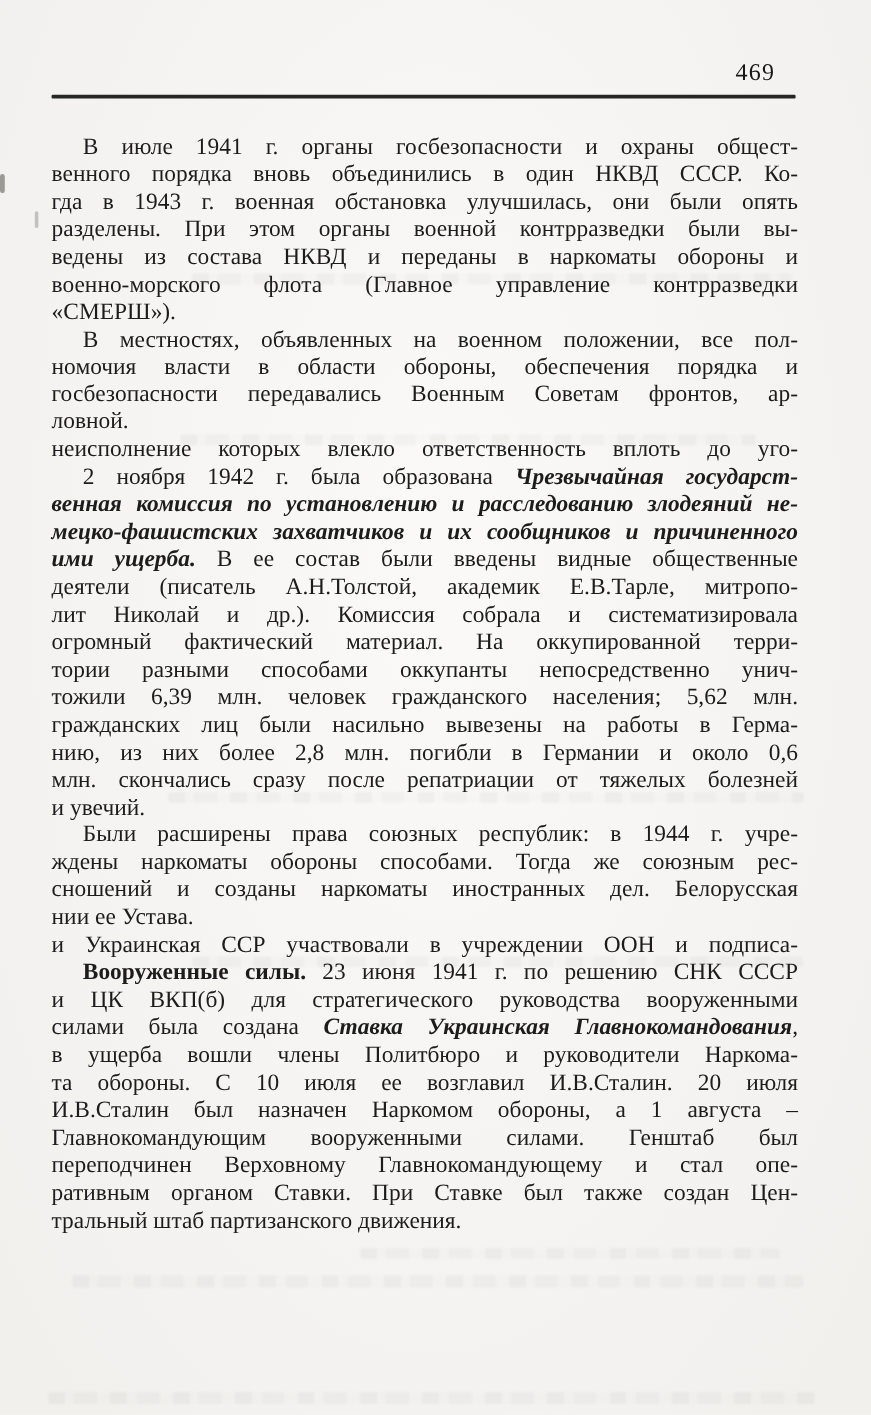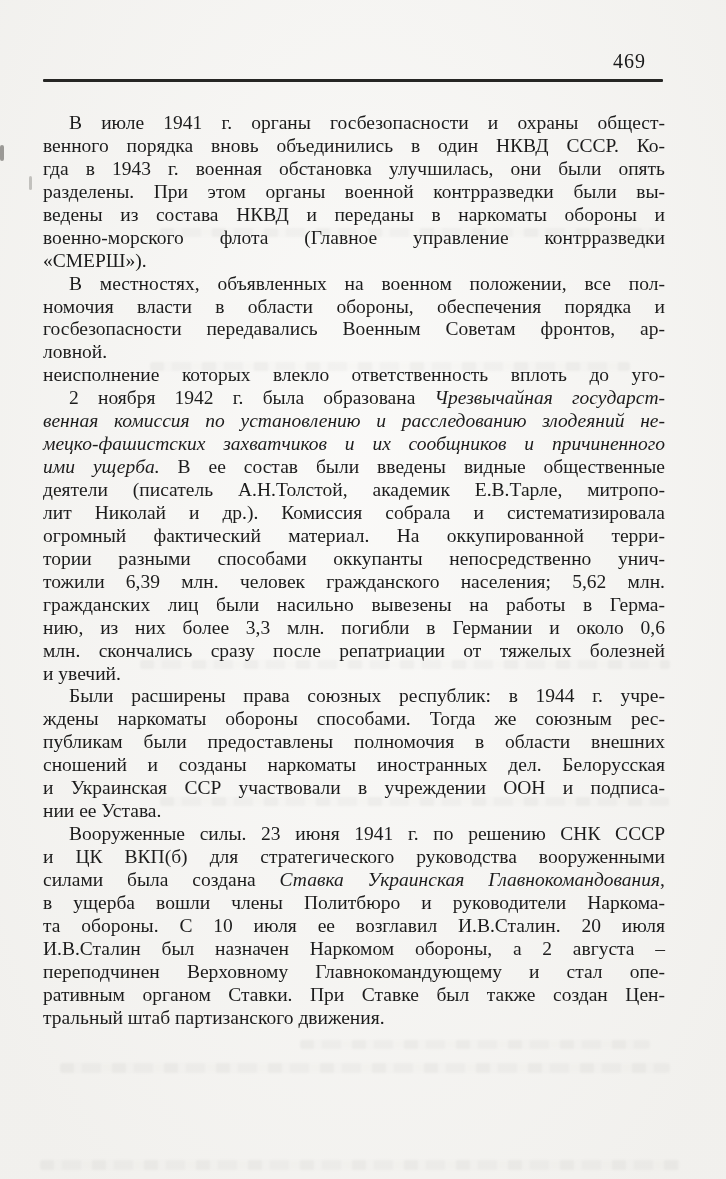--- a/index.html
+++ b/index.html
@@ -53,22 +53,22 @@
     line-height: 22.95px;
     font-size: 19.5px;
     text-align: justify;
     text-align-last: justify;
     white-space: nowrap;
     overflow: visible;
   }
   .line.first { padding-left: 26px; }
   .line.last  { text-align-last: left; }
   .seg.n  { font-weight: normal; font-style: normal; }
-  .seg.b  { font-weight: normal;   font-style: normal; }
-  .seg.bi { font-weight: normal;   font-style: italic; }
+  .seg.b  { font-weight: bold;   font-style: normal; }
+  .seg.bi { font-weight: bold;   font-style: italic; }
 
   
   .artifact {
     position: absolute;
     height: 9px;
     background: repeating-linear-gradient(
       90deg,
       rgba(95, 95, 88, 0.16) 0px, rgba(95, 95, 88, 0.16) 14px,
       rgba(95, 95, 88, 0.04) 14px, rgba(95, 95, 88, 0.04) 22px,
       rgba(95, 95, 88, 0.12) 22px, rgba(95, 95, 88, 0.12) 41px,
@@ -124,39 +124,39 @@
         <div class="line first"><span class="seg n">2 ноября 1942 г. была образована </span><span class="seg bi">Чрезвычайная государст-</span></div>
         <div class="line"><span class="seg bi">венная комиссия по установлению и расследованию злодеяний не-</span></div>
         <div class="line"><span class="seg bi">мецко-фашистских захватчиков и их сообщников и причиненного</span></div>
         <div class="line"><span class="seg bi">ими ущерба.</span><span class="seg n"> В ее состав были введены видные общественные</span></div>
         <div class="line"><span class="seg n">деятели (писатель А.Н.Толстой, академик Е.В.Тарле, митропо-</span></div>
         <div class="line"><span class="seg n">лит Николай и др.). Комиссия собрала и систематизировала</span></div>
         <div class="line"><span class="seg n">огромный фактический материал. На оккупированной терри-</span></div>
         <div class="line"><span class="seg n">тории разными способами оккупанты непосредственно унич-</span></div>
         <div class="line"><span class="seg n">тожили 6,39 млн. человек гражданского населения; 5,62 млн.</span></div>
         <div class="line"><span class="seg n">гражданских лиц были насильно вывезены на работы в Герма-</span></div>
-        <div class="line"><span class="seg n">нию, из них более 3,3 млн. погибли в Германии и около 0,6</span></div>
+        <div class="line"><span class="seg n">нию, из них более 2,8 млн. погибли в Германии и около 0,6</span></div>
         <div class="line"><span class="seg n">млн. скончались сразу после репатриации от тяжелых болезней</span></div>
         <div class="line last"><span class="seg n">и увечий.</span></div>
       </div>
       <div class="para">
         <div class="line first"><span class="seg n">Были расширены права союзных республик: в 1944 г. учре-</span></div>
         <div class="line"><span class="seg n">ждены наркоматы обороны способами. Тогда же союзным рес-</span></div>
-        <div class="line"><span class="seg n">публикам были предоставлены полномочия в области внешних</span></div>
         <div class="line"><span class="seg n">сношений и созданы наркоматы иностранных дел. Белорусская</span></div>
+        <div class="line last"><span class="seg n">нии ее Устава.</span></div>
         <div class="line"><span class="seg n">и Украинская ССР участвовали в учреждении ООН и подписа-</span></div>
-        <div class="line last"><span class="seg n">нии ее Устава.</span></div>
       </div>
       <div class="para">
         <div class="line first"><span class="seg b">Вооруженные силы.</span><span class="seg n"> 23 июня 1941 г. по решению СНК СССР</span></div>
         <div class="line"><span class="seg n">и ЦК ВКП(б) для стратегического руководства вооруженными</span></div>
         <div class="line"><span class="seg n">силами была создана </span><span class="seg bi">Ставка Украинская Главнокомандования</span><span class="seg n">,</span></div>
         <div class="line"><span class="seg n">в ущерба вошли члены Политбюро и руководители Наркома-</span></div>
         <div class="line"><span class="seg n">та обороны. С 10 июля ее возглавил И.В.Сталин. 20 июля</span></div>
-        <div class="line"><span class="seg n">И.В.Сталин был назначен Наркомом обороны, а 2 августа –</span></div>
+        <div class="line"><span class="seg n">И.В.Сталин был назначен Наркомом обороны, а 1 августа –</span></div>
+        <div class="line"><span class="seg n">Главнокомандующим вооруженными силами. Генштаб был</span></div>
         <div class="line"><span class="seg n">переподчинен Верховному Главнокомандующему и стал опе-</span></div>
         <div class="line"><span class="seg n">ративным органом Ставки. При Ставке был также создан Цен-</span></div>
         <div class="line last"><span class="seg n">тральный штаб партизанского движения.</span></div>
       </div>
     </main>
 
   <div class="artifact a1"></div>
   <div class="artifact a2"></div>
   <div class="artifact a3"></div>
   <div class="artifact a4"></div>

